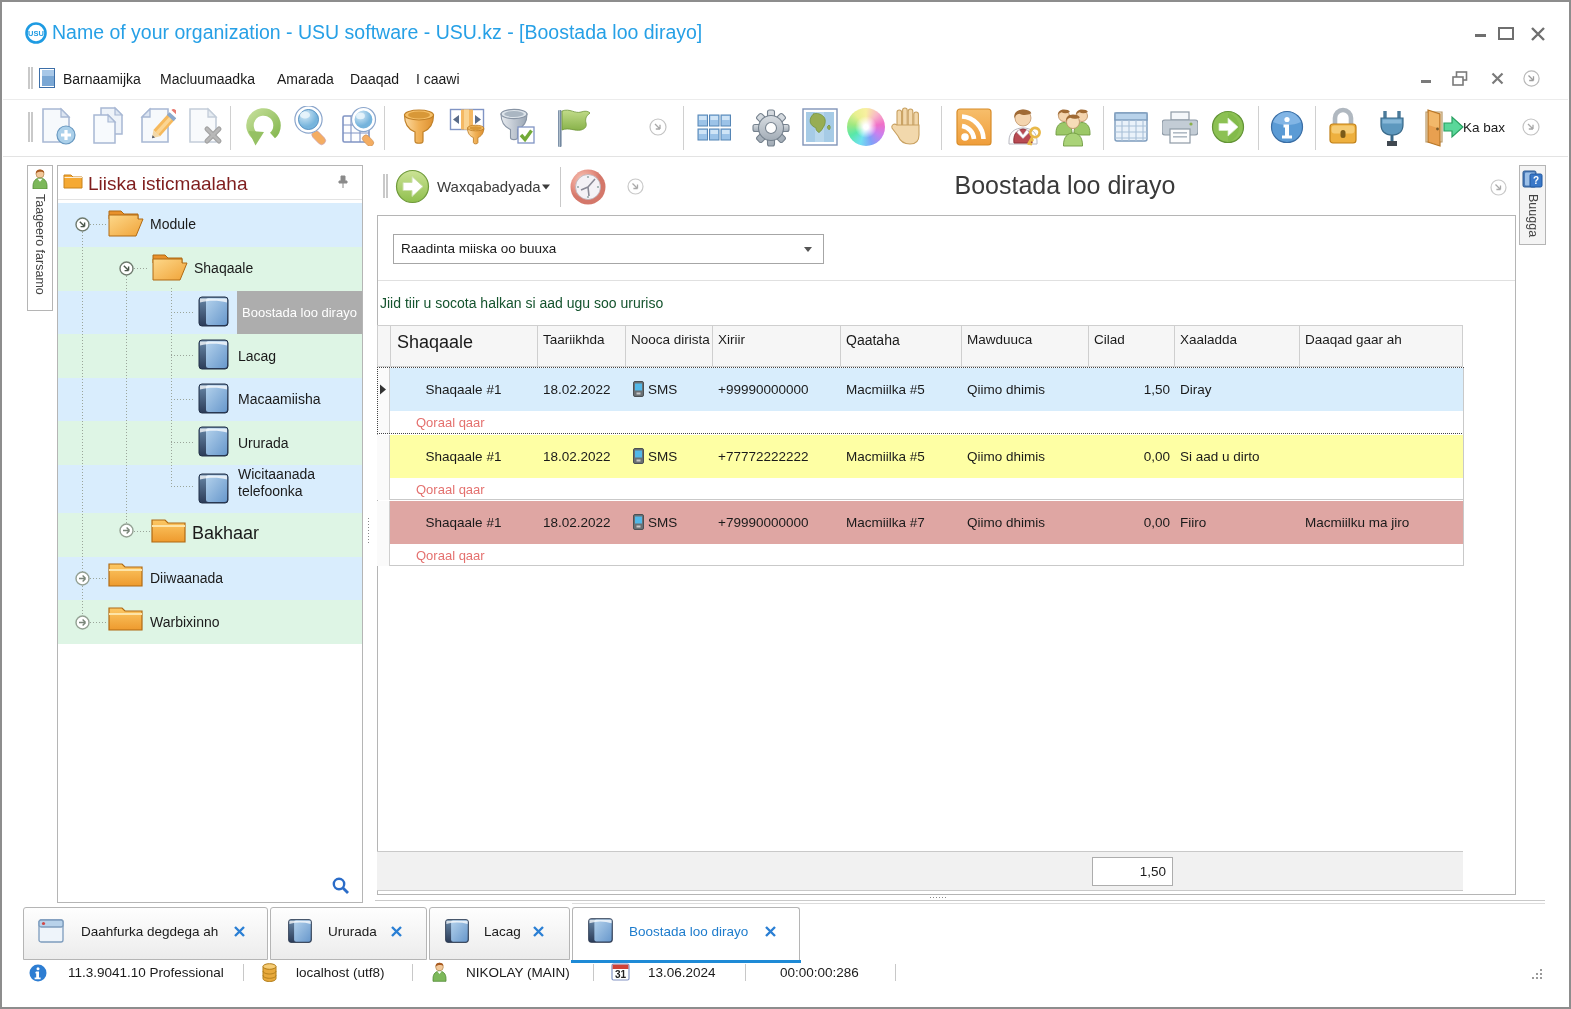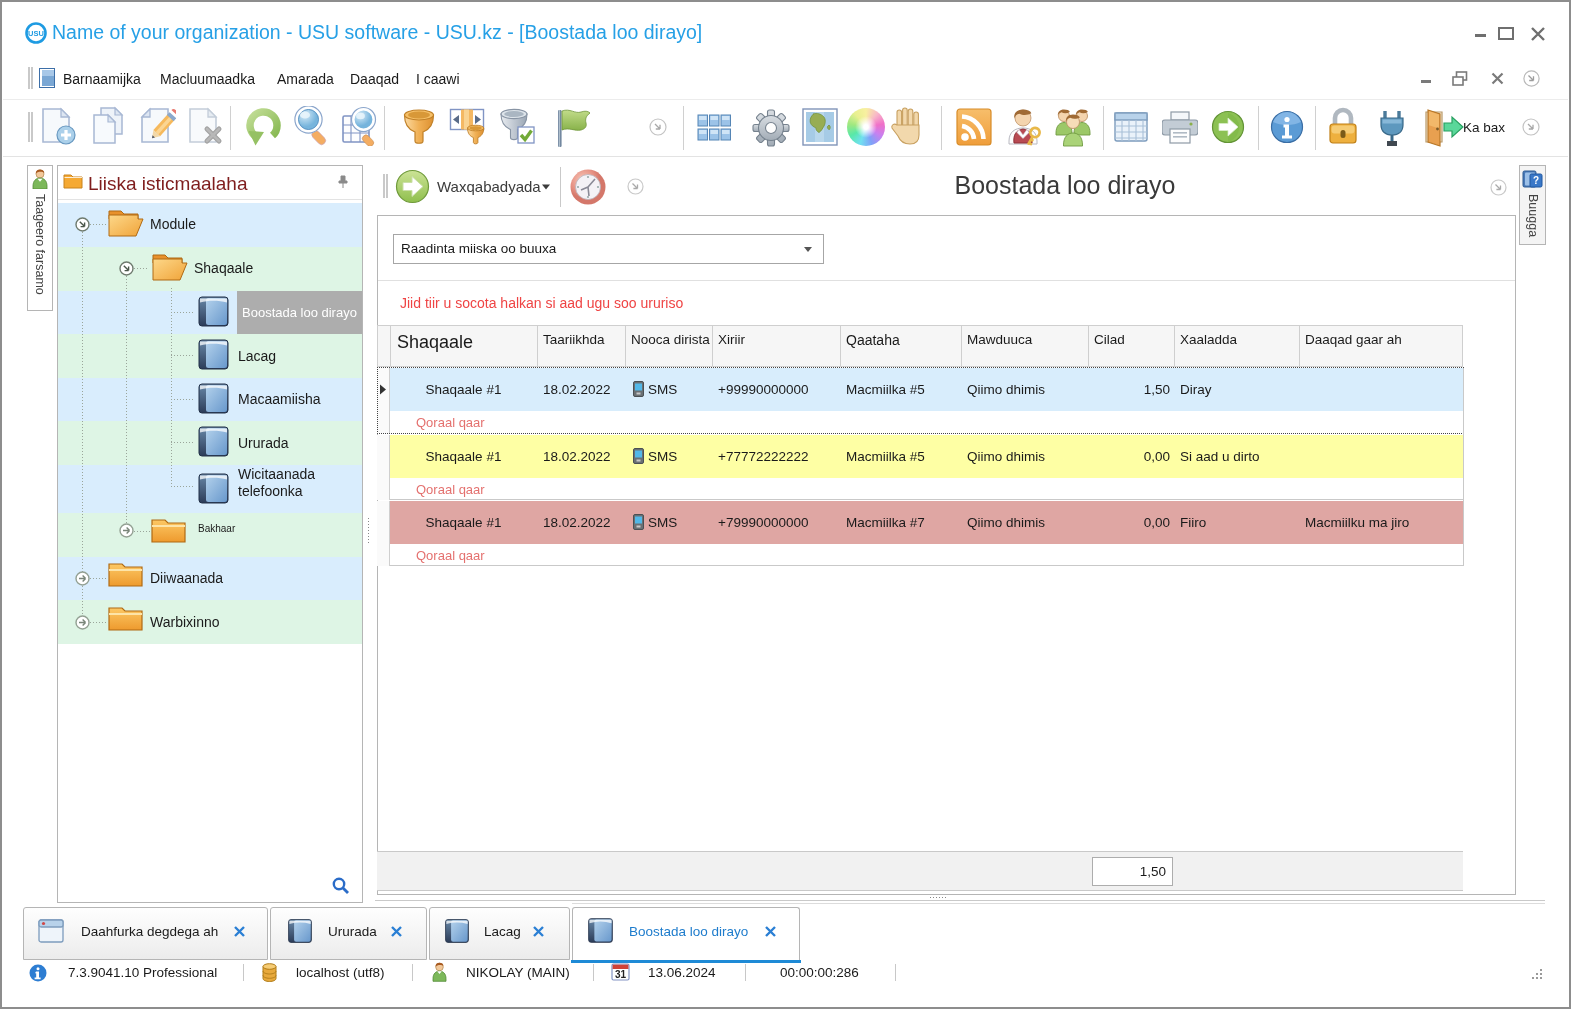--- a/index.html
+++ b/index.html
@@ -486,21 +486,21 @@
     <path d="M3 3.5 h27 v4 c-9 -2.5 -18 -2.5 -27 0 z" fill="#fff" opacity="0.75"></path>
   </svg>
 
 <div class="t" style="left:150px;top:216px;font-size:14px">Module</div>
 <div class="t" style="left:194px;top:260px;font-size:14px">Shaqaale</div>
 <div class="t" style="left:242px;top:305px;font-size:13px;color:#fff">Boostada loo dirayo</div>
 <div class="t" style="left:238px;top:348px;font-size:14px">Lacag</div>
 <div class="t" style="left:238px;top:391px;font-size:14px">Macaamiisha</div>
 <div class="t" style="left:238px;top:435px;font-size:14px">Ururada</div>
 <div class="t" style="left:238px;top:466px;font-size:14px;line-height:17px">Wicitaanada<br>telefoonka</div>
-<div class="t" style="left:198px;top:523px;font-size:10px">Bakhaar</div>
+<div class="t" style="left:192px;top:523px;font-size:18px">Bakhaar</div>
 <div class="t" style="left:150px;top:570px;font-size:14px">Diiwaanada</div>
 <div class="t" style="left:150px;top:614px;font-size:14px">Warbixinno</div>
 
 <svg class="abs" style="left:331px;top:876px" width="19" height="19" viewBox="0 0 19 19">
   <circle cx="8" cy="8" r="5.2" fill="none" stroke="#2a6cc8" stroke-width="2.4"></circle>
   <path d="M12 12 L17 17" stroke="#2a6cc8" stroke-width="2.8"></path>
 </svg>
 
 <div class="dotv" style="left:368px;top:518px;height:26px;background-image:repeating-linear-gradient(to bottom,#888 0 1px,transparent 1px 3px)"></div>
 
@@ -559,21 +559,21 @@
 <div class="t" style="left:1526px;top:194px;font-size:12.5px;color:#444;writing-mode:vertical-rl">Buugga</div>
 
 <div class="abs" style="left:377px;top:215px;width:1139px;height:680px;border:1px solid #b5b5b5;background:#fff"></div>
 
 <div class="abs" style="left:393px;top:234px;width:431px;height:30px;border:1px solid #a6a6a6;background:#fff"></div>
 <div class="t" style="left:401px;top:241px;font-size:13.5px">Raadinta miiska oo buuxa</div>
 <svg class="abs" style="left:803px;top:246px" width="10" height="7" viewBox="0 0 10 7">
     <path d="M1 1 h8 L5 6 z" fill="#555"></path>
   </svg>
 <div class="hline" style="left:378px;top:280px;width:1137px;background:#e0e0e0"></div>
-<div class="t" style="left:400px;top:295px;font-size:14px;color:#ef4444">Jiid tiir u socota halkan si aad ugu soo ururiso</div>
+<div class="t" style="left:380px;top:295px;font-size:14px;color:#14532d">Jiid tiir u socota halkan si aad ugu soo ururiso</div>
 
 <div class="abs" style="left:377px;top:325px;width:1086px;height:42px;background:#f6f6f6;border:1px solid #cfcfcf;border-left:none"></div>
 <div class="abs" style="left:377px;top:325px;width:13px;height:42px;border-left:1px solid #cfcfcf"></div>
 <div class="vsep" style="left:390px;top:326px;height:41px;background:#cfcfcf"></div>
 <div class="vsep" style="left:537px;top:326px;height:41px;background:#cfcfcf"></div>
 <div class="vsep" style="left:625px;top:326px;height:41px;background:#cfcfcf"></div>
 <div class="vsep" style="left:712px;top:326px;height:41px;background:#cfcfcf"></div>
 <div class="vsep" style="left:840px;top:326px;height:41px;background:#cfcfcf"></div>
 <div class="vsep" style="left:961px;top:326px;height:41px;background:#cfcfcf"></div>
 <div class="vsep" style="left:1088px;top:326px;height:41px;background:#cfcfcf"></div>
@@ -702,21 +702,21 @@
 <div class="t" style="left:629px;top:924px;font-size:13.5px;color:#1e7ccc">Boostada loo dirayo</div>
 <svg class="abs" style="left:764px;top:925px" width="13" height="13" viewBox="0 0 13 13">
     <path d="M2 2 L11 11 M11 2 L2 11" stroke="#2a7fd4" stroke-width="2.4"></path>
   </svg>
 
 <svg class="abs" style="left:29px;top:964px" width="18" height="18" viewBox="0 0 18 18">
   <circle cx="9" cy="9" r="8.5" fill="#2d7dd2"></circle>
   <circle cx="9" cy="4.8" r="1.5" fill="#fff"></circle>
   <path d="M7 7.5 h3 v6 h1.6 v1.8 h-6 v-1.8 h1.6 v-4.2 h-1.2 z" fill="#fff"></path>
 </svg>
-<div class="t" style="left:68px;top:965px;font-size:13.5px">7.3.9041.10 Professional</div>
+<div class="t" style="left:68px;top:965px;font-size:13.5px">11.3.9041.10 Professional</div>
 <div class="vsep" style="left:243px;top:964px;height:17px;background:#c8c8c8"></div>
 <svg class="abs" style="left:261px;top:963px" width="17" height="19" viewBox="0 0 17 19">
   <path d="M2 3.5 v12 c0 1.7 2.9 3 6.5 3 s6.5 -1.3 6.5 -3 v-12" fill="#e8a93c" stroke="#b07c18" stroke-width="1"></path>
   <ellipse cx="8.5" cy="3.5" rx="6.5" ry="2.8" fill="#f6cc74" stroke="#b07c18" stroke-width="1"></ellipse>
   <path d="M2 8 c0 1.7 2.9 3 6.5 3 s6.5 -1.3 6.5 -3 M2 12.3 c0 1.7 2.9 3 6.5 3 s6.5 -1.3 6.5 -3" fill="none" stroke="#b07c18" stroke-width="0.9"></path>
 </svg>
 <div class="t" style="left:296px;top:965px;font-size:13.5px">localhost (utf8)</div>
 <div class="vsep" style="left:412px;top:964px;height:17px;background:#c8c8c8"></div>
 <svg class="abs" style="left:431px;top:962px" width="17" height="20" viewBox="0 0 17 20">
   <circle cx="8.5" cy="5" r="3.8" fill="#f2c89a" stroke="#b8905a" stroke-width="0.8"></circle>

